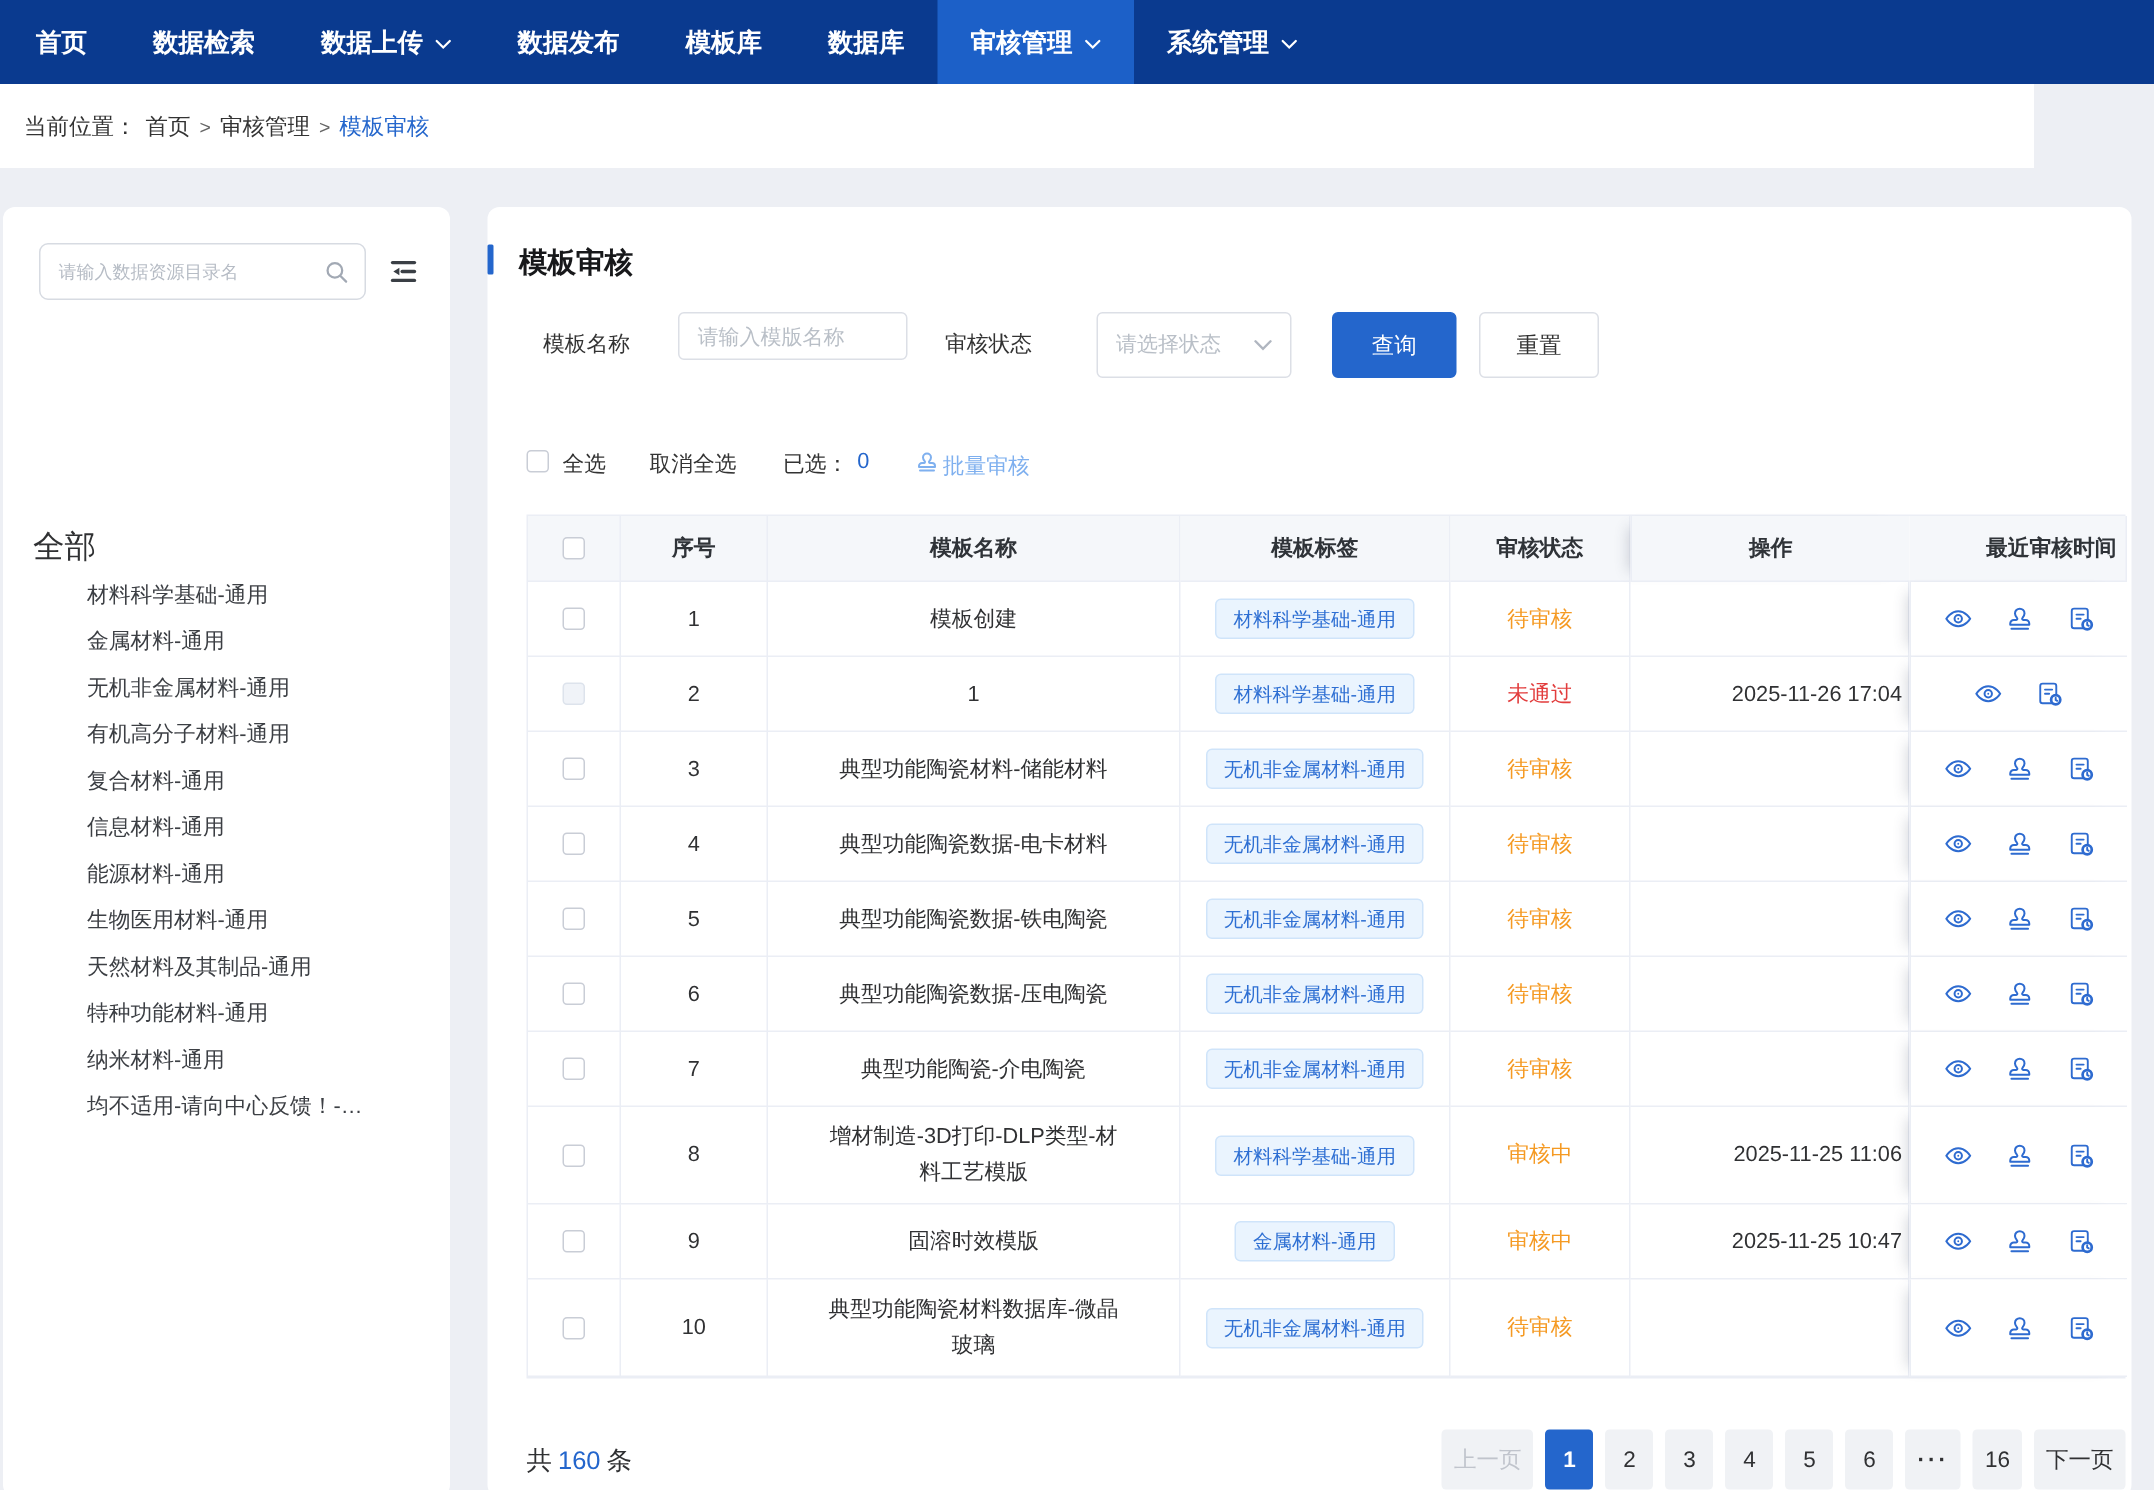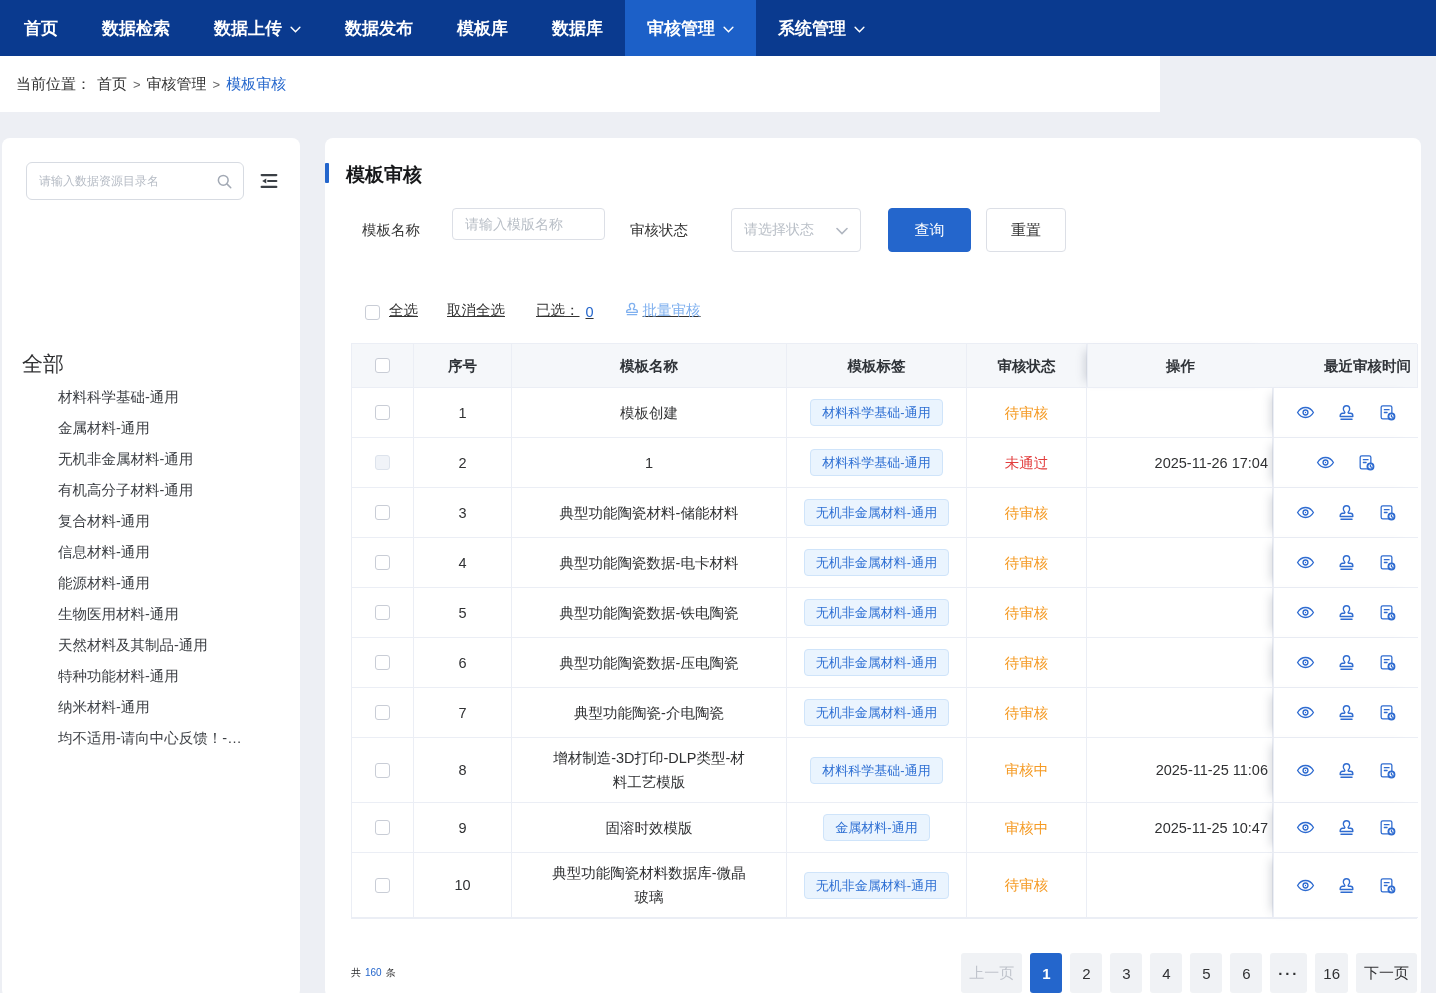--- a/index.html
+++ b/index.html
@@ -8,21 +8,21 @@
 
   
   .topnav { position:absolute; left:0; top:0; width:1436px; height:56px;
     background:#0a3a8f; display:flex; align-items:stretch; padding-left:2px; z-index:30; }
   .nav-item { display:flex; align-items:center; gap:8px; padding:0 22px;
     color:#fff; font-size:17px; font-weight:bold; cursor:pointer; white-space:nowrap; }
   .nav-item.active { background:#1c60c8; }
   .nav-item svg { margin-top:2px; }
 
   
-  .crumbbar { position:absolute; left:0; top:56px; width:1160px; height:56px; background:#ffffff; }
+  .crumbbar { position:absolute; left:0; top:56px; width:1356px; height:56px; background:#ffffff; }
   .crumb-inner { position:absolute; left:16px; top:0; height:56px; display:flex; align-items:center;
     font-size:15px; color:#333; gap:6px; }
   .crumb-sep { color:#666; font-size:13px; }
   .crumb-link { color:#333; }
   .crumb-current { color:#2466cc; }
 
   
   .card { position:absolute; background:#fff; border-radius:8px; }
   .side-card { left:2px; top:138px; width:298px; height:860px; }
   .main-card { left:325px; top:138px; width:1096px; height:860px; }
@@ -54,21 +54,21 @@
   .f-input input::placeholder { color:#b9bfc7; }
   .f-select { position:absolute; top:0; height:44px; border:1px solid #dcdfe6; border-radius:4px; background:#fff;
     display:flex; align-items:center; justify-content:space-between; padding:0 12px; cursor:pointer; }
   .f-select .ph { font-size:14px; color:#b9bfc7; }
   .btn { position:absolute; top:0; height:44px; border-radius:4px; font-size:15px; display:flex;
     align-items:center; justify-content:center; cursor:pointer; }
   .btn-primary { background:#2466cc; color:#fff; border:1px solid #2466cc; }
   .btn-plain { background:#fff; color:#333; border:1px solid #dcdfe6; }
 
   
-  .sel-row { position:absolute; left:40px; top:162px; height:20px; display:flex; align-items:flex-end; font-size:14.5px; color:#333;text-decoration:underline; }
+  .sel-row { position:absolute; left:26px; top:162px; height:20px; display:flex; align-items:flex-start; font-size:14.5px; color:#333; }
   .cbx { width:15px; height:15px; border:1px solid #c9cdd6; border-radius:3px; background:#fff; cursor:pointer; flex:none; }
   .cbx.disabled { background:#f0f3f8; border-color:#dde3ec; cursor:default; }
   .sel-row .lbl { margin-left:9px; cursor:pointer; }
   .sel-row .lbl2 { margin-left:29px; cursor:pointer; }
   .sel-row .chosen { margin-left:31px; }
   .sel-row .count { color:#2466cc; margin-left:6px; }
   .batch { margin-left:30px; display:flex; align-items:center; gap:3px; color:#7fb0ef; cursor:pointer; }
 
   
   .tbl { position:absolute; left:26px; top:205px; width:1066px; border:1px solid #ebeef5; background:#fff; }
@@ -83,21 +83,21 @@
     box-shadow:-9px 0 9px -7px rgba(60,70,90,0.22); border-left:1px solid #ebeef5; background:#fff; }
   .thead .cell-op { background:#f5f7fa; }
   .tag { background:#eaf4fe; border:1px solid #cfe4fa; color:#2e6fd3; font-size:13px;
     border-radius:4px; padding:5px 11px; line-height:15px; white-space:nowrap; }
   .st-pending,.st-reviewing { color:#f59a23; }
   .st-rejected { color:#e23d3d; }
   .op-ic { cursor:pointer; display:flex; }
 
   
   .foot { position:absolute; left:26px; top:818px; width:1066px; height:34px; display:flex; align-items:center; }
-  .total { font-size:10px; color:#303133; }
+  .total { font-size:17px; color:#303133; }
   .total b { color:#2466cc; font-weight:normal; margin:0 4px; }
   .pages { margin-left:auto; display:flex; gap:8px; align-items:center; }
   .pg { min-width:32px; height:40px; padding:0 8px; background:#f0f2f5; border-radius:3px; color:#303133;
     font-size:15px; display:flex; align-items:center; justify-content:center; cursor:pointer; }
   .pg.active { background:#2466cc; color:#fff; font-weight:bold; }
   .pg.disabled { color:#c0c4cc; cursor:default; }
   .pg.more { letter-spacing:2px; font-weight:bold; }
 </style>
 </head>
 <body>

